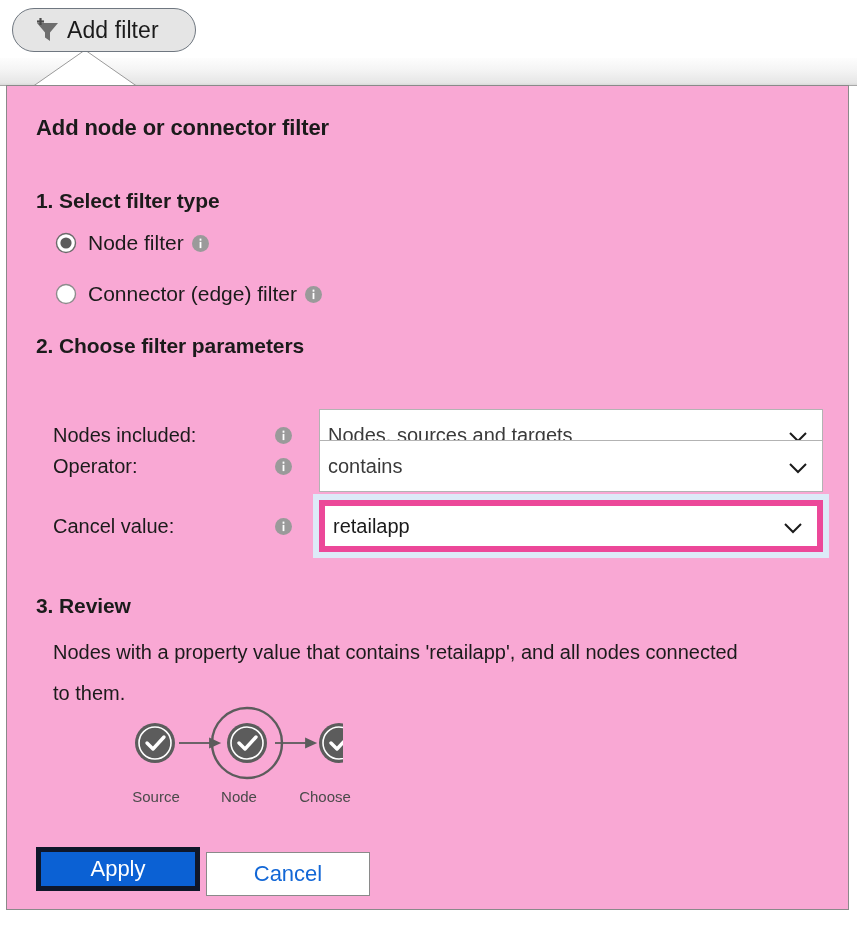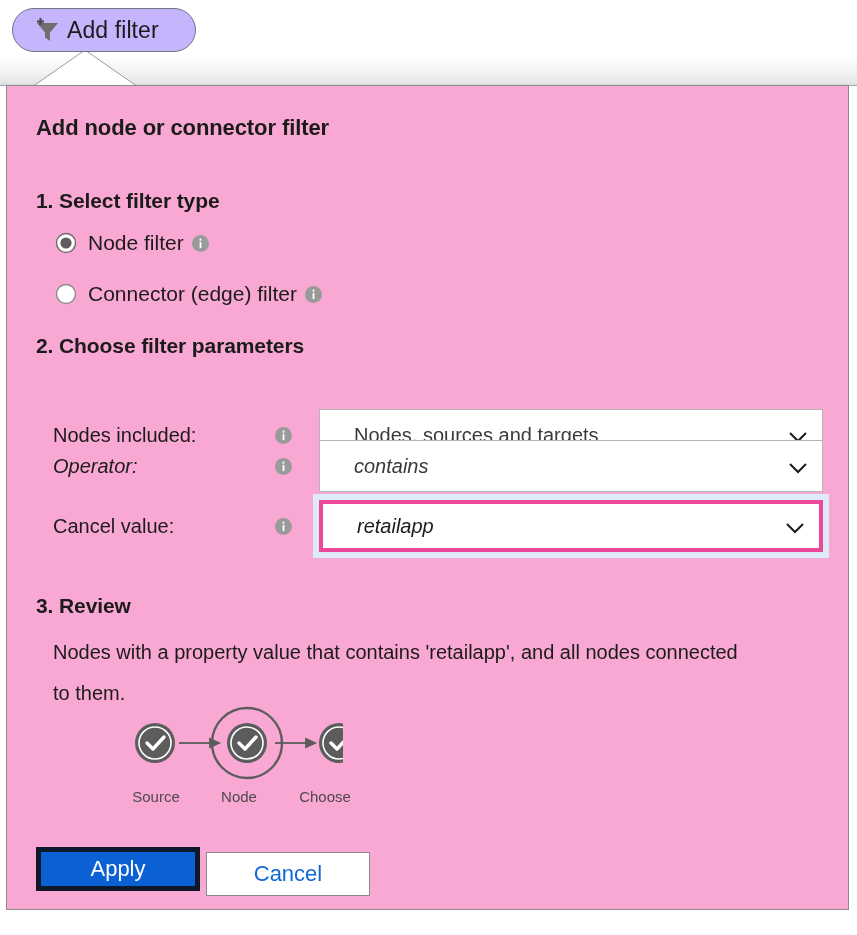--- a/index.html
+++ b/index.html
@@ -44,21 +44,21 @@
     height: 37px;
   }
 
   
   .add-filter-btn {
     position: absolute;
     left: 12px;
     top: 8px;
     width: 184px;
     height: 44px;
-    background: #c4b5fd;
+    background: #e5e5e5;
     border: 1px solid #6f7780;
     border-radius: 23px;
     box-sizing: border-box;
     display: flex;
     align-items: center;
     padding-left: 18px;
     z-index: 5;
   }
   .funnel-wrap {
     width: 30px;
@@ -140,21 +140,21 @@
   
   .param-row {
     position: absolute;
     left: 46px;
     width: 770px;
     height: 46px;
     display: flex;
     align-items: center;
   }
   #param-nodes { top: 303px; margin-top: 23px; }
-  #param-operator { top: 357px; font-style: italic; }
+  #param-operator { top: 357px; }
   #param-search { top: 417px; }
 
   .param-label {
     width: 222px;
     font-size: 20px;
     color: #1b1b1b;
     flex: 0 0 auto;
   }
   .param-info {
     width: 44px;
@@ -165,27 +165,26 @@
 
   .select-box {
     position: relative;
     flex: 1 1 auto;
     height: 52px;
     background: #ffffff;
     border: 1px solid #b3b3b3;
     box-sizing: border-box;
     display: flex;
     align-items: center;
-    padding-left: 34px;
+    padding-left: 8px;
   }
   .select-box.focused {
-    border: 4px solid #ec4899;
+    border: 6px solid #ec4899;
     outline: 6px solid #ddeaf8;
     outline-offset: 0px;
-    font-style: italic;
   }
   .select-text {
     font-size: 20px;
     color: #3a3a3a;
   }
   .select-box.focused .select-text { color: #1b1b1b; }
   .chev {
     position: absolute;
     right: 14px;
     top: 50%;

